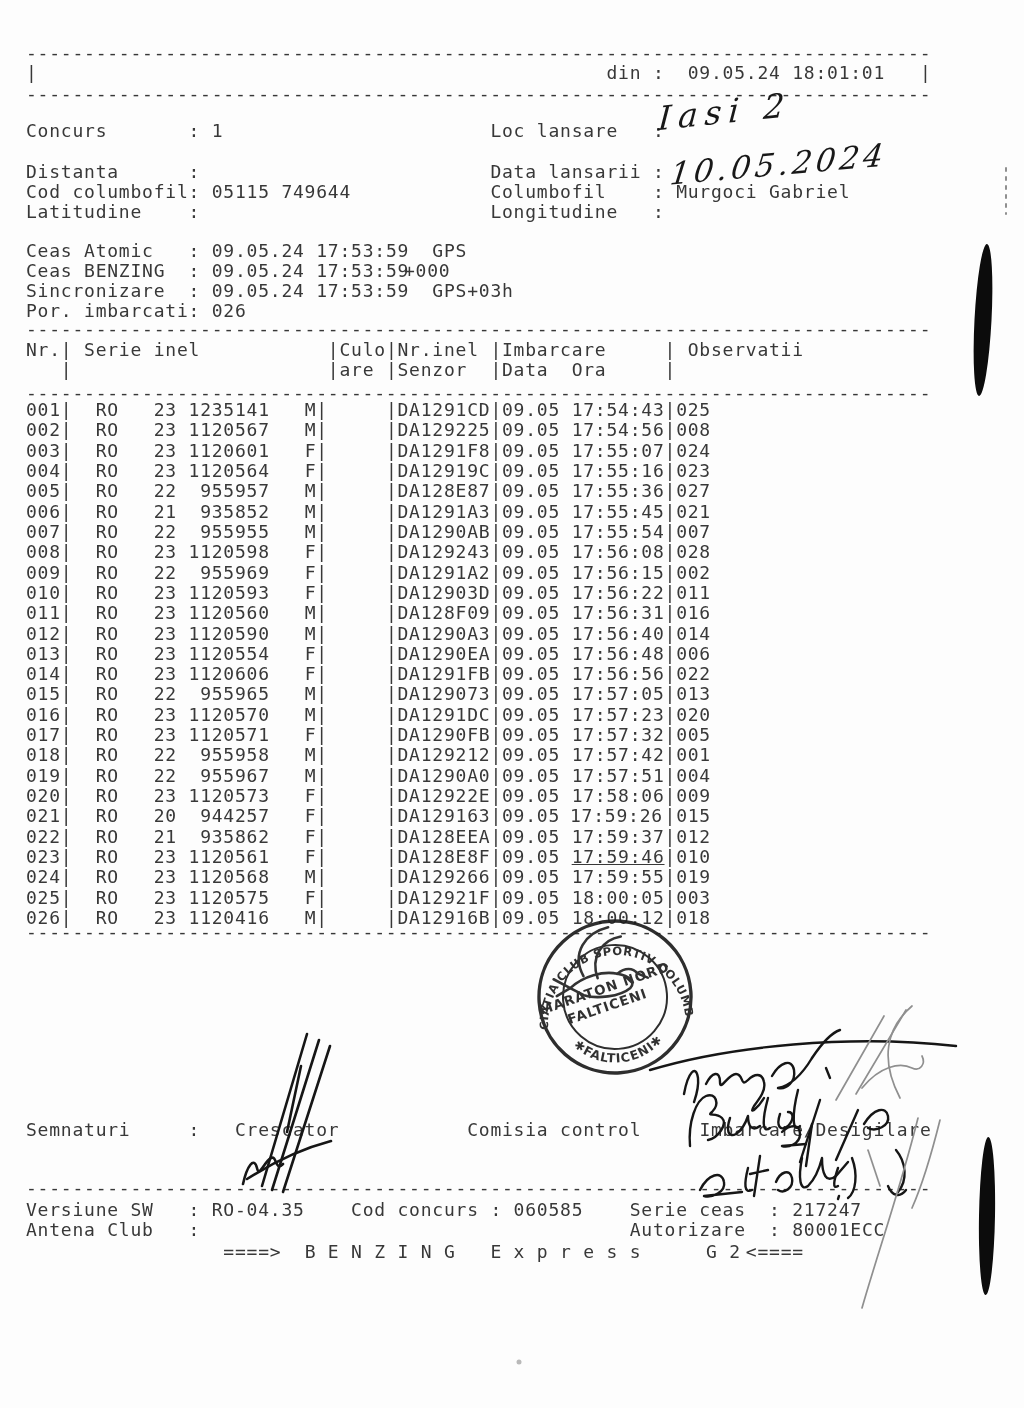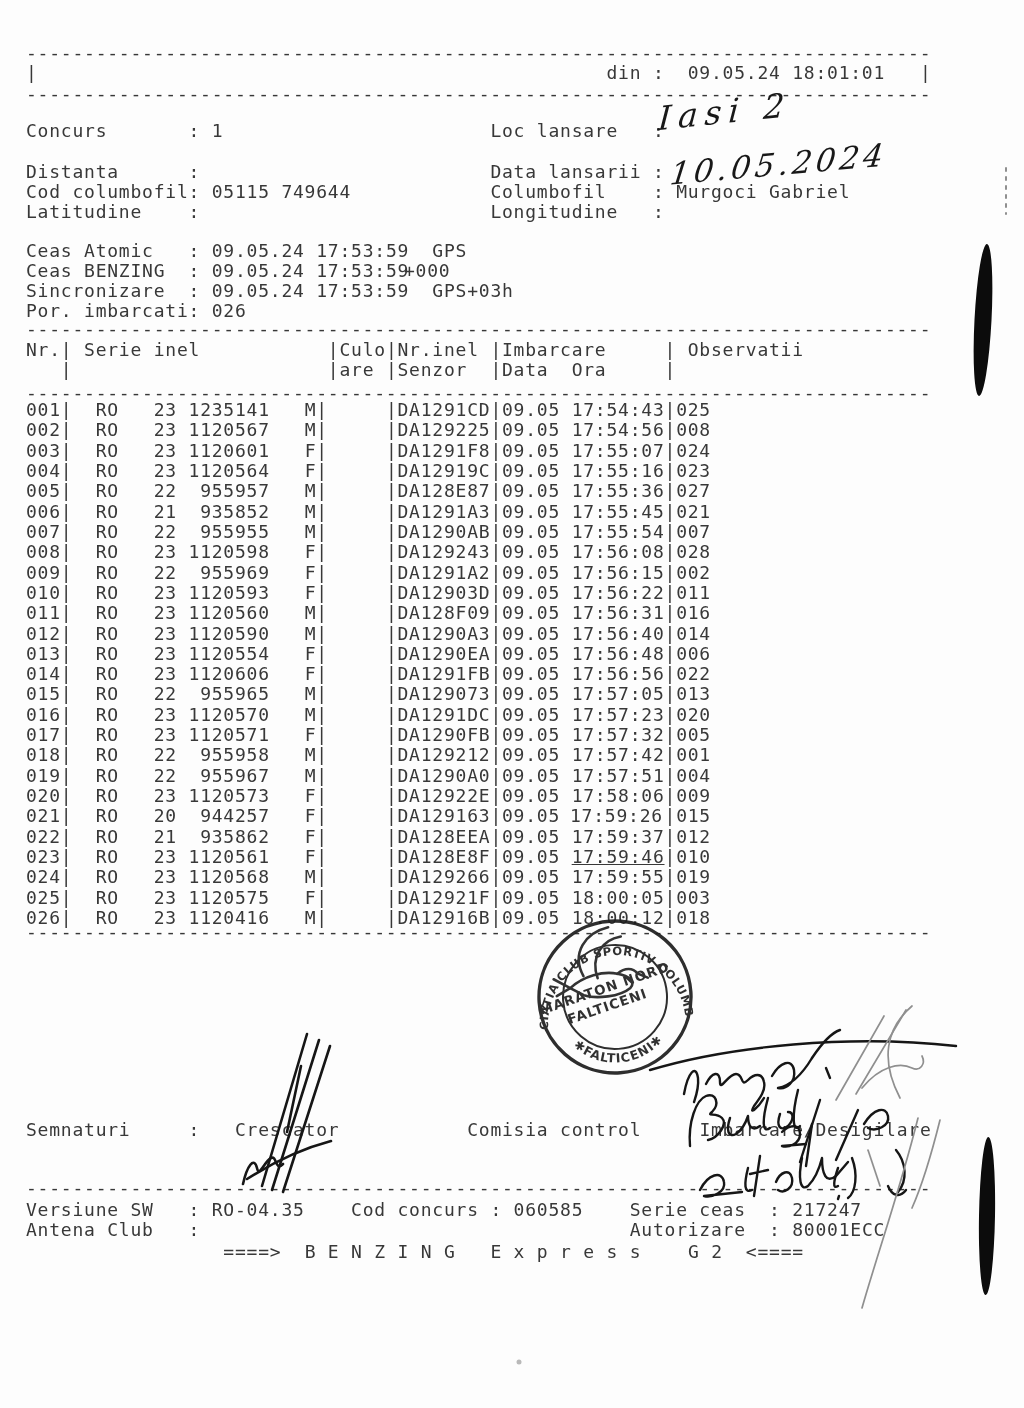--- a/index.html
+++ b/index.html
@@ -569,21 +569,21 @@
         <span class="seg" style="left: 26px;">Antena Club</span>
         <span class="seg" style="left: 188.54px;">:</span>
         <span class="seg" style="left: 629.72px;">Autorizare</span>
         <span class="seg" style="left: 769.04px;">:</span>
         <span class="seg" style="left: 792.26px;">80001ECC</span>
       </div>
       <div class="pline" style="top: 1241px;">
         <span class="seg" style="left: 223.37px;">====&gt;</span>
         <span class="seg" style="left: 304.64px;">B E N Z I N G</span>
         <span class="seg" style="left: 490.4px;">E x p r e s s</span>
-        <span class="seg" style="left: 688px;">G 2</span>
+        <span class="seg" style="left: 706px;">G 2</span>
         <span class="seg" style="left: 745.82px;">&lt;====</span>
       </div>
     </div>
 
   <div class="hw" id="hw-loc">Iasi 2</div>
   <div class="hw" id="hw-date">10.05.2024</div>
 
   <svg id="ink" width="1024" height="1408" viewBox="0 0 1024 1408">
 
     <g opacity="0.92" transform="rotate(-4 615 997)">

